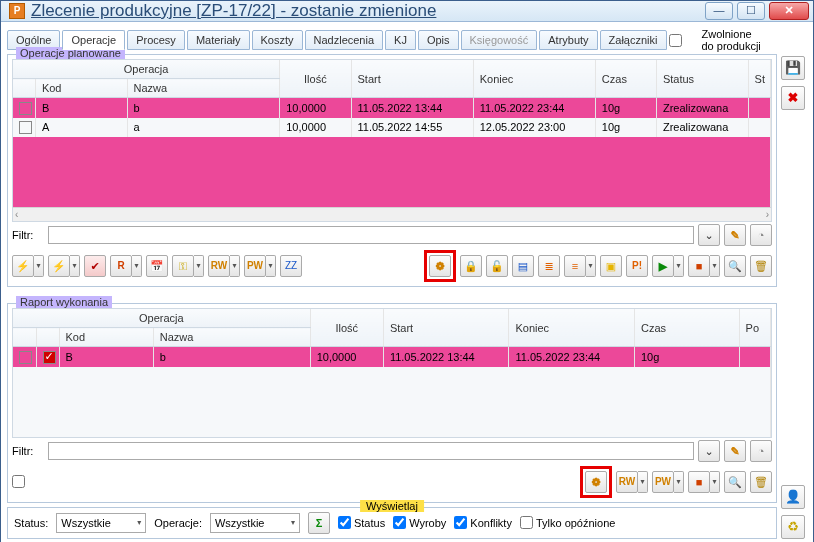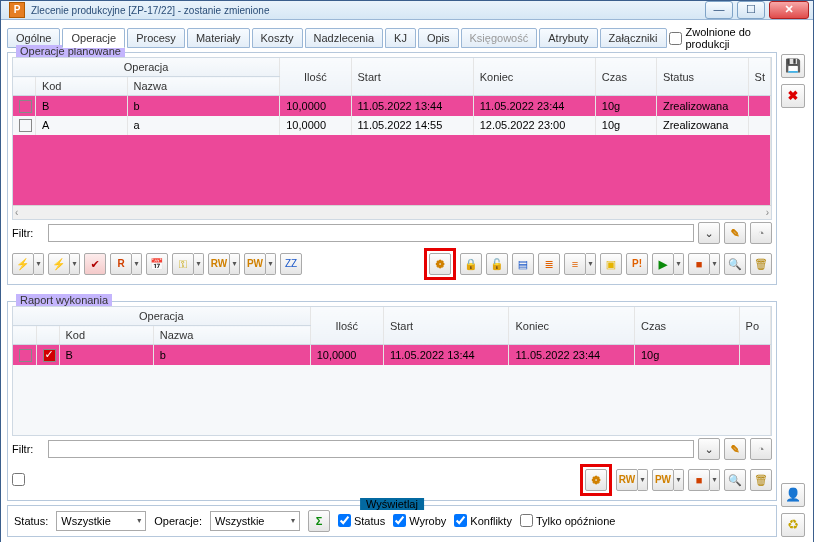--- a/index.html
+++ b/index.html
@@ -33,21 +33,21 @@
     background: #e67e22;
     border: 1px solid #b35a00;
     margin-right: 6px;
     position: relative;
     font-weight: bold;
     color: #fff;
     font-size: 10px;
     text-align: center;
     line-height: 14px;
   }
-  .titlebar .title { color: #2a4d77; font-size: 10px; flex: 1; }
+  .titlebar .title { color: #2a4d77; font-size: 17px; flex: 1; text-decoration: underline; }
   .winbtns { display: flex; gap: 4px; }
   .winbtn {
     width: 28px; height: 18px;
     border: 1px solid #7fa3c7;
     border-radius: 3px;
     background: linear-gradient(#f7fbff,#d3e4f3);
     text-align: center;
     line-height: 14px;
     color: #2a4d77;
     font-size: 11px;
@@ -82,21 +82,21 @@
   .tab {
     padding: 3px 8px;
     border: 1px solid #9bb7d6;
     background: linear-gradient(#f7fbff,#e3edf7);
     font-size: 11px;
     color: #333;
     border-radius: 2px 2px 0 0;
   }
   .tab.active { background:#fff; border-bottom-color:#fff; position:relative; z-index:2;}
   .tab.disabled { color:#999;}
-  .tabs .chk-release { margin-left: auto; display:flex; align-items:center; gap:4px; padding-right:12px;}
+  .tabs .chk-release { margin-left: auto; display:flex; align-items:center; gap:20px; padding-right:12px;}
   .fieldset {
     border: 1px solid #b6c8dc;
     padding: 4px;
     margin-top: 2px;
     position: relative;
   }
   .fieldset > .legend {
     position: absolute;
     top: -8px; left: 8px;
     background: #c4b5fd;
@@ -184,21 +184,21 @@
     border-radius:0 2px 2px 0;
   }
   .bottombar {
     border: 1px solid #b6c8dc;
     padding: 4px 6px;
     margin-top: 4px;
     position: relative;
   }
   .bottombar .legend {
     position:absolute; top:-8px; left:50%; transform:translateX(-50%);
-    background:#0369a1; padding:0 6px;
+    background:#fde047; padding:0 6px;
   }
   .bottomrow { display:flex; align-items:center; gap:8px;}
   .combo {
     border:1px solid #aaa; height:20px; padding:0 4px;
     display:flex; align-items:center; gap:6px; background:#fff;
     min-width: 90px;
     justify-content: space-between;
   }
   .combo .caret{ font-size:8px; color:#555;}
   .chkwrap { display:flex; align-items:center; gap:3px;}

